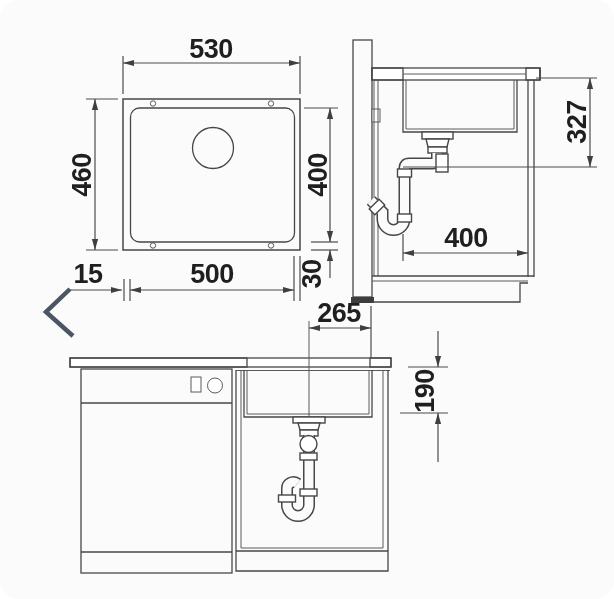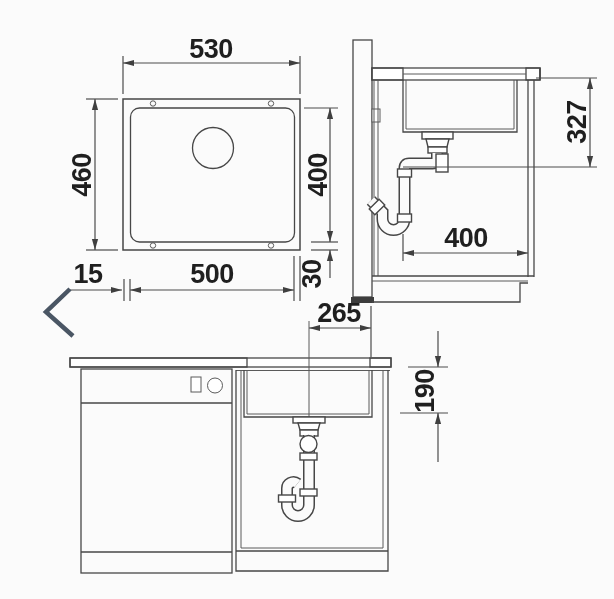--- a/index.html
+++ b/index.html
@@ -1,16 +1,16 @@
 <!DOCTYPE html>
 <html><head>
 <meta charset="utf-8">
 <style>
   html,body{margin:0;padding:0;background:#ffffff;}
-  .stage{width:614px;height:599px;background:#fbfbfb;position:relative;overflow:hidden;}
+  .stage{width:614px;height:599px;background:#fbfbfb;position:relative;overflow:hidden;border-radius:19px;}
   svg{display:block;}
   .ln{stroke:#474747;stroke-width:1.5;fill:none;}
   .ln2{stroke:#474747;stroke-width:1.3;fill:none;}
   .tn{stroke:#5a5a5a;stroke-width:1;fill:none;}
   .dm{stroke:#4c4c4c;stroke-width:1.2;fill:none;}
   .whitefill{fill:#ffffff;}
   .dim-text{font-family:"Liberation Sans",sans-serif;font-weight:bold;font-size:27px;fill:#1f1f1f;letter-spacing:-0.5px;}
   .pipe-outline{stroke:#474747;stroke-width:12;fill:none;stroke-linecap:butt;}
   .pipe-fill{stroke:#fbfbfb;stroke-width:9;fill:none;stroke-linecap:butt;}
   .nut{fill:#ffffff;stroke:#474747;stroke-width:1.4;}

